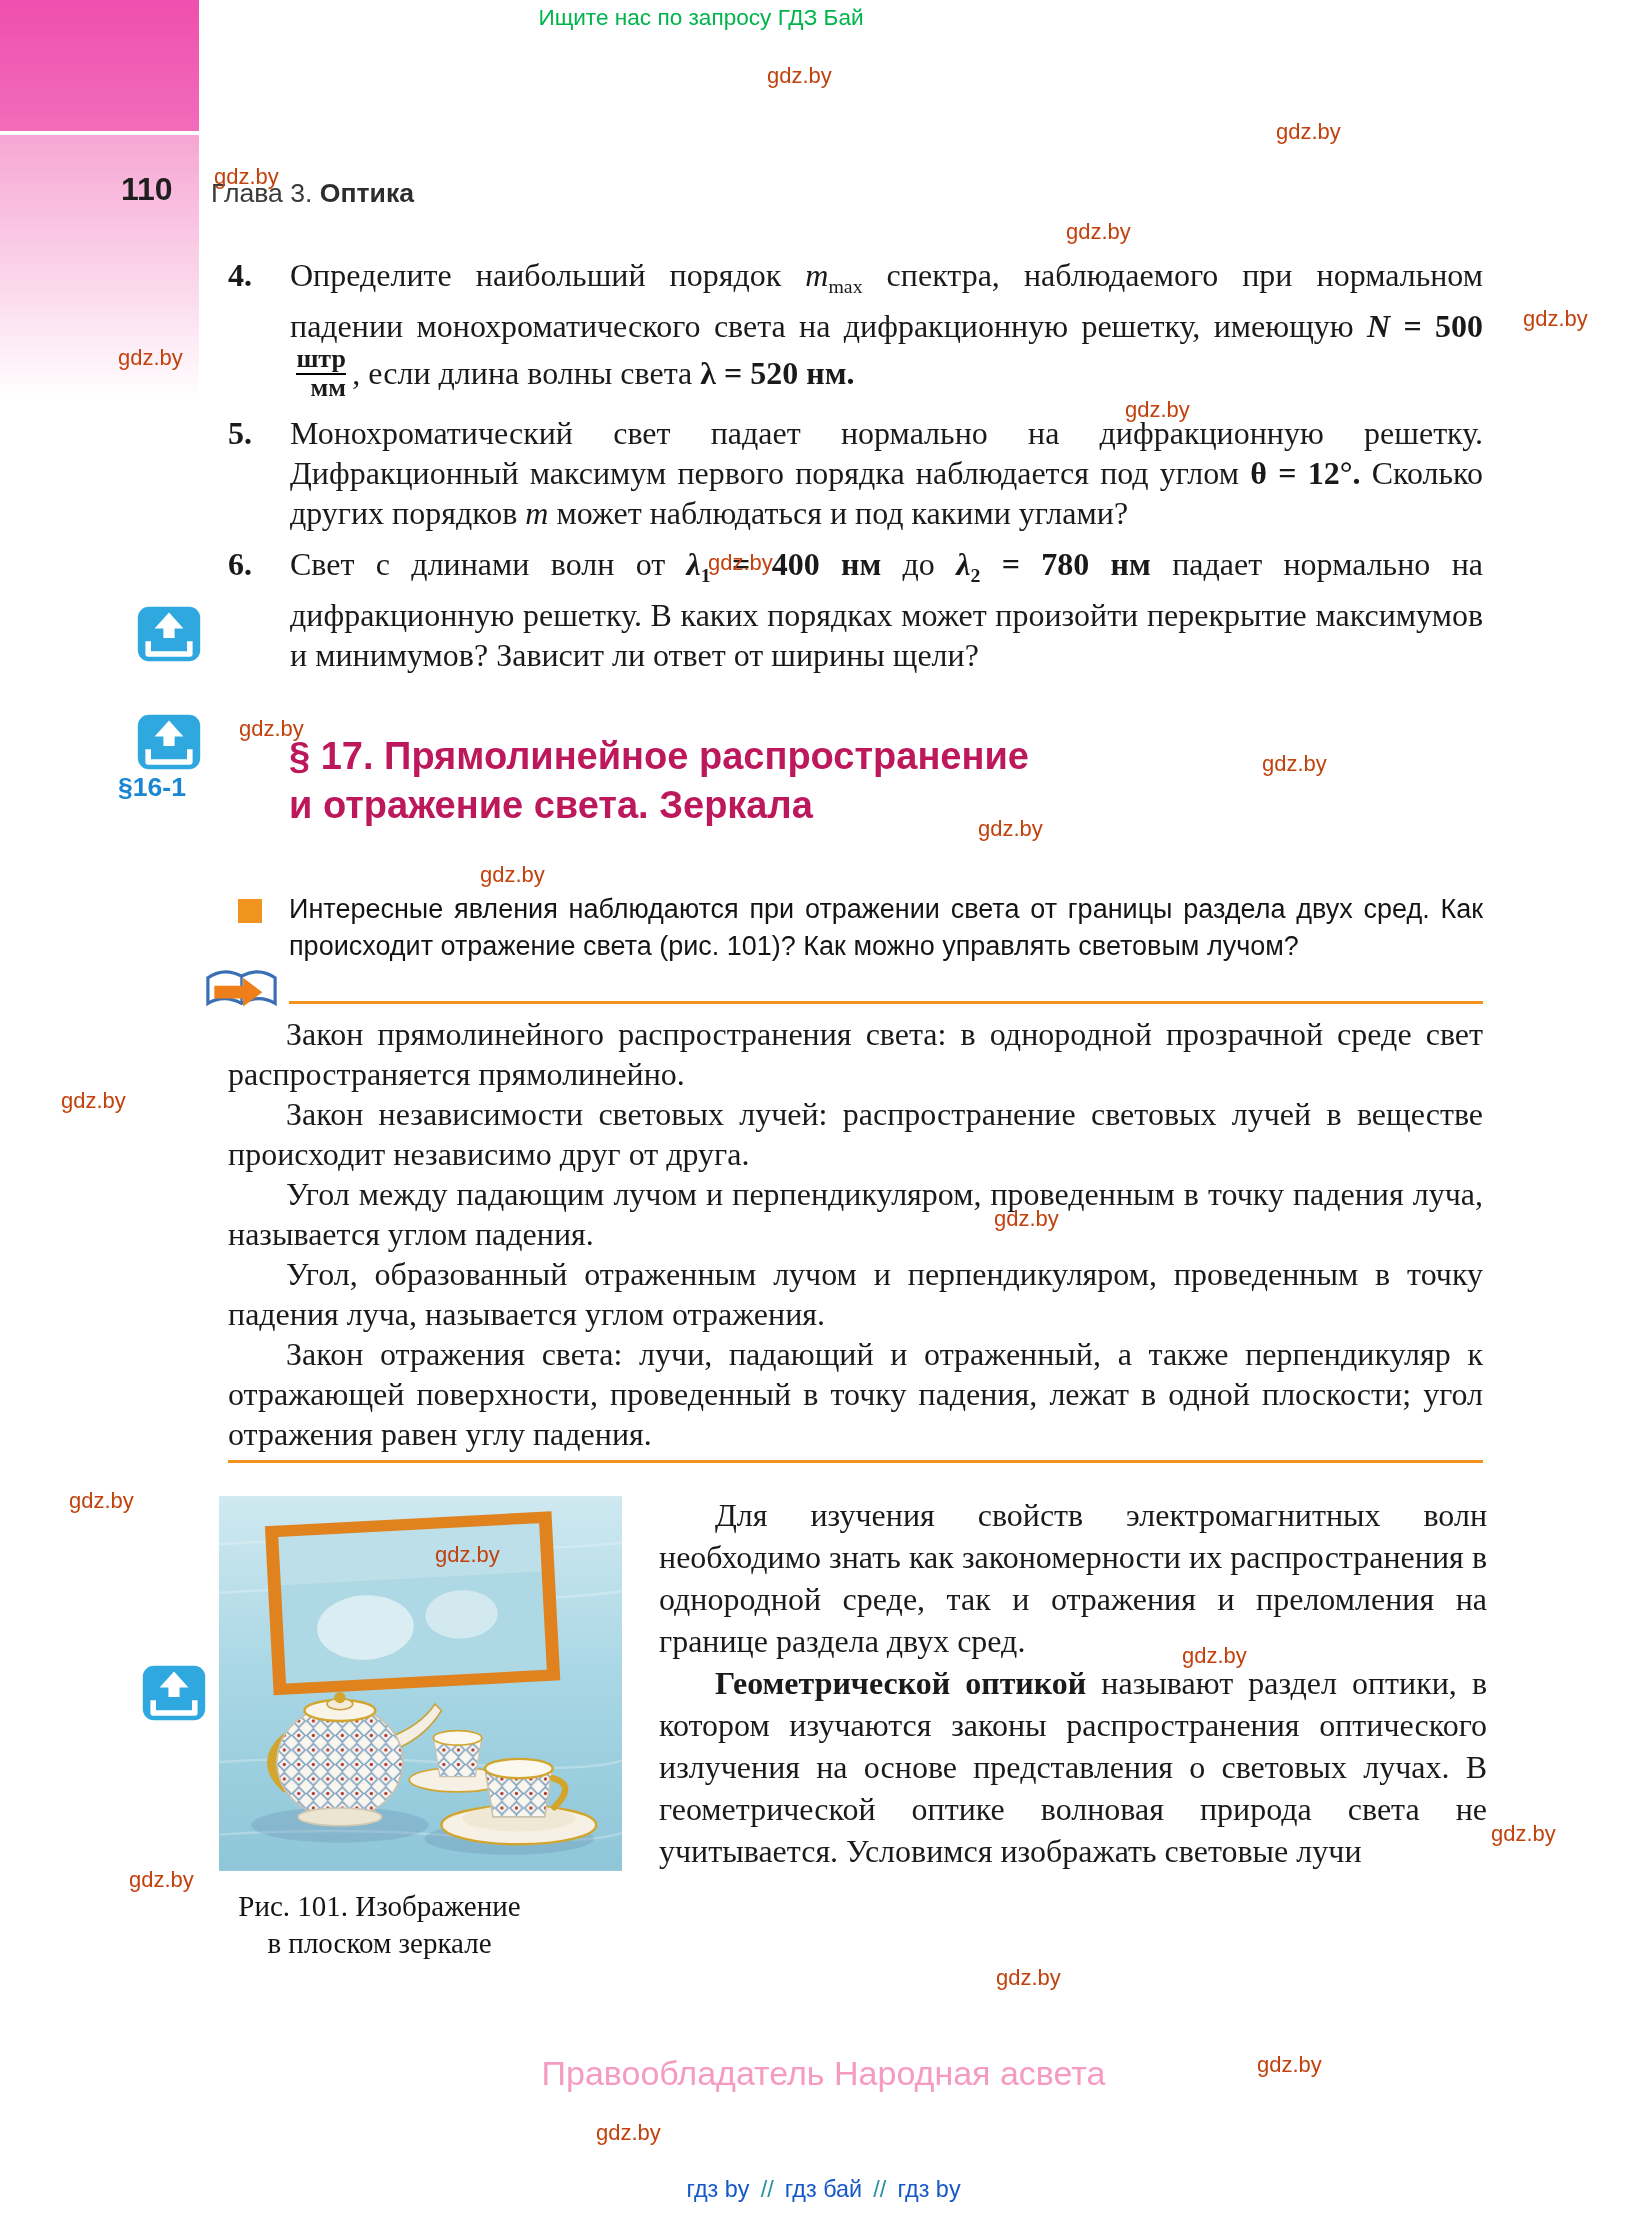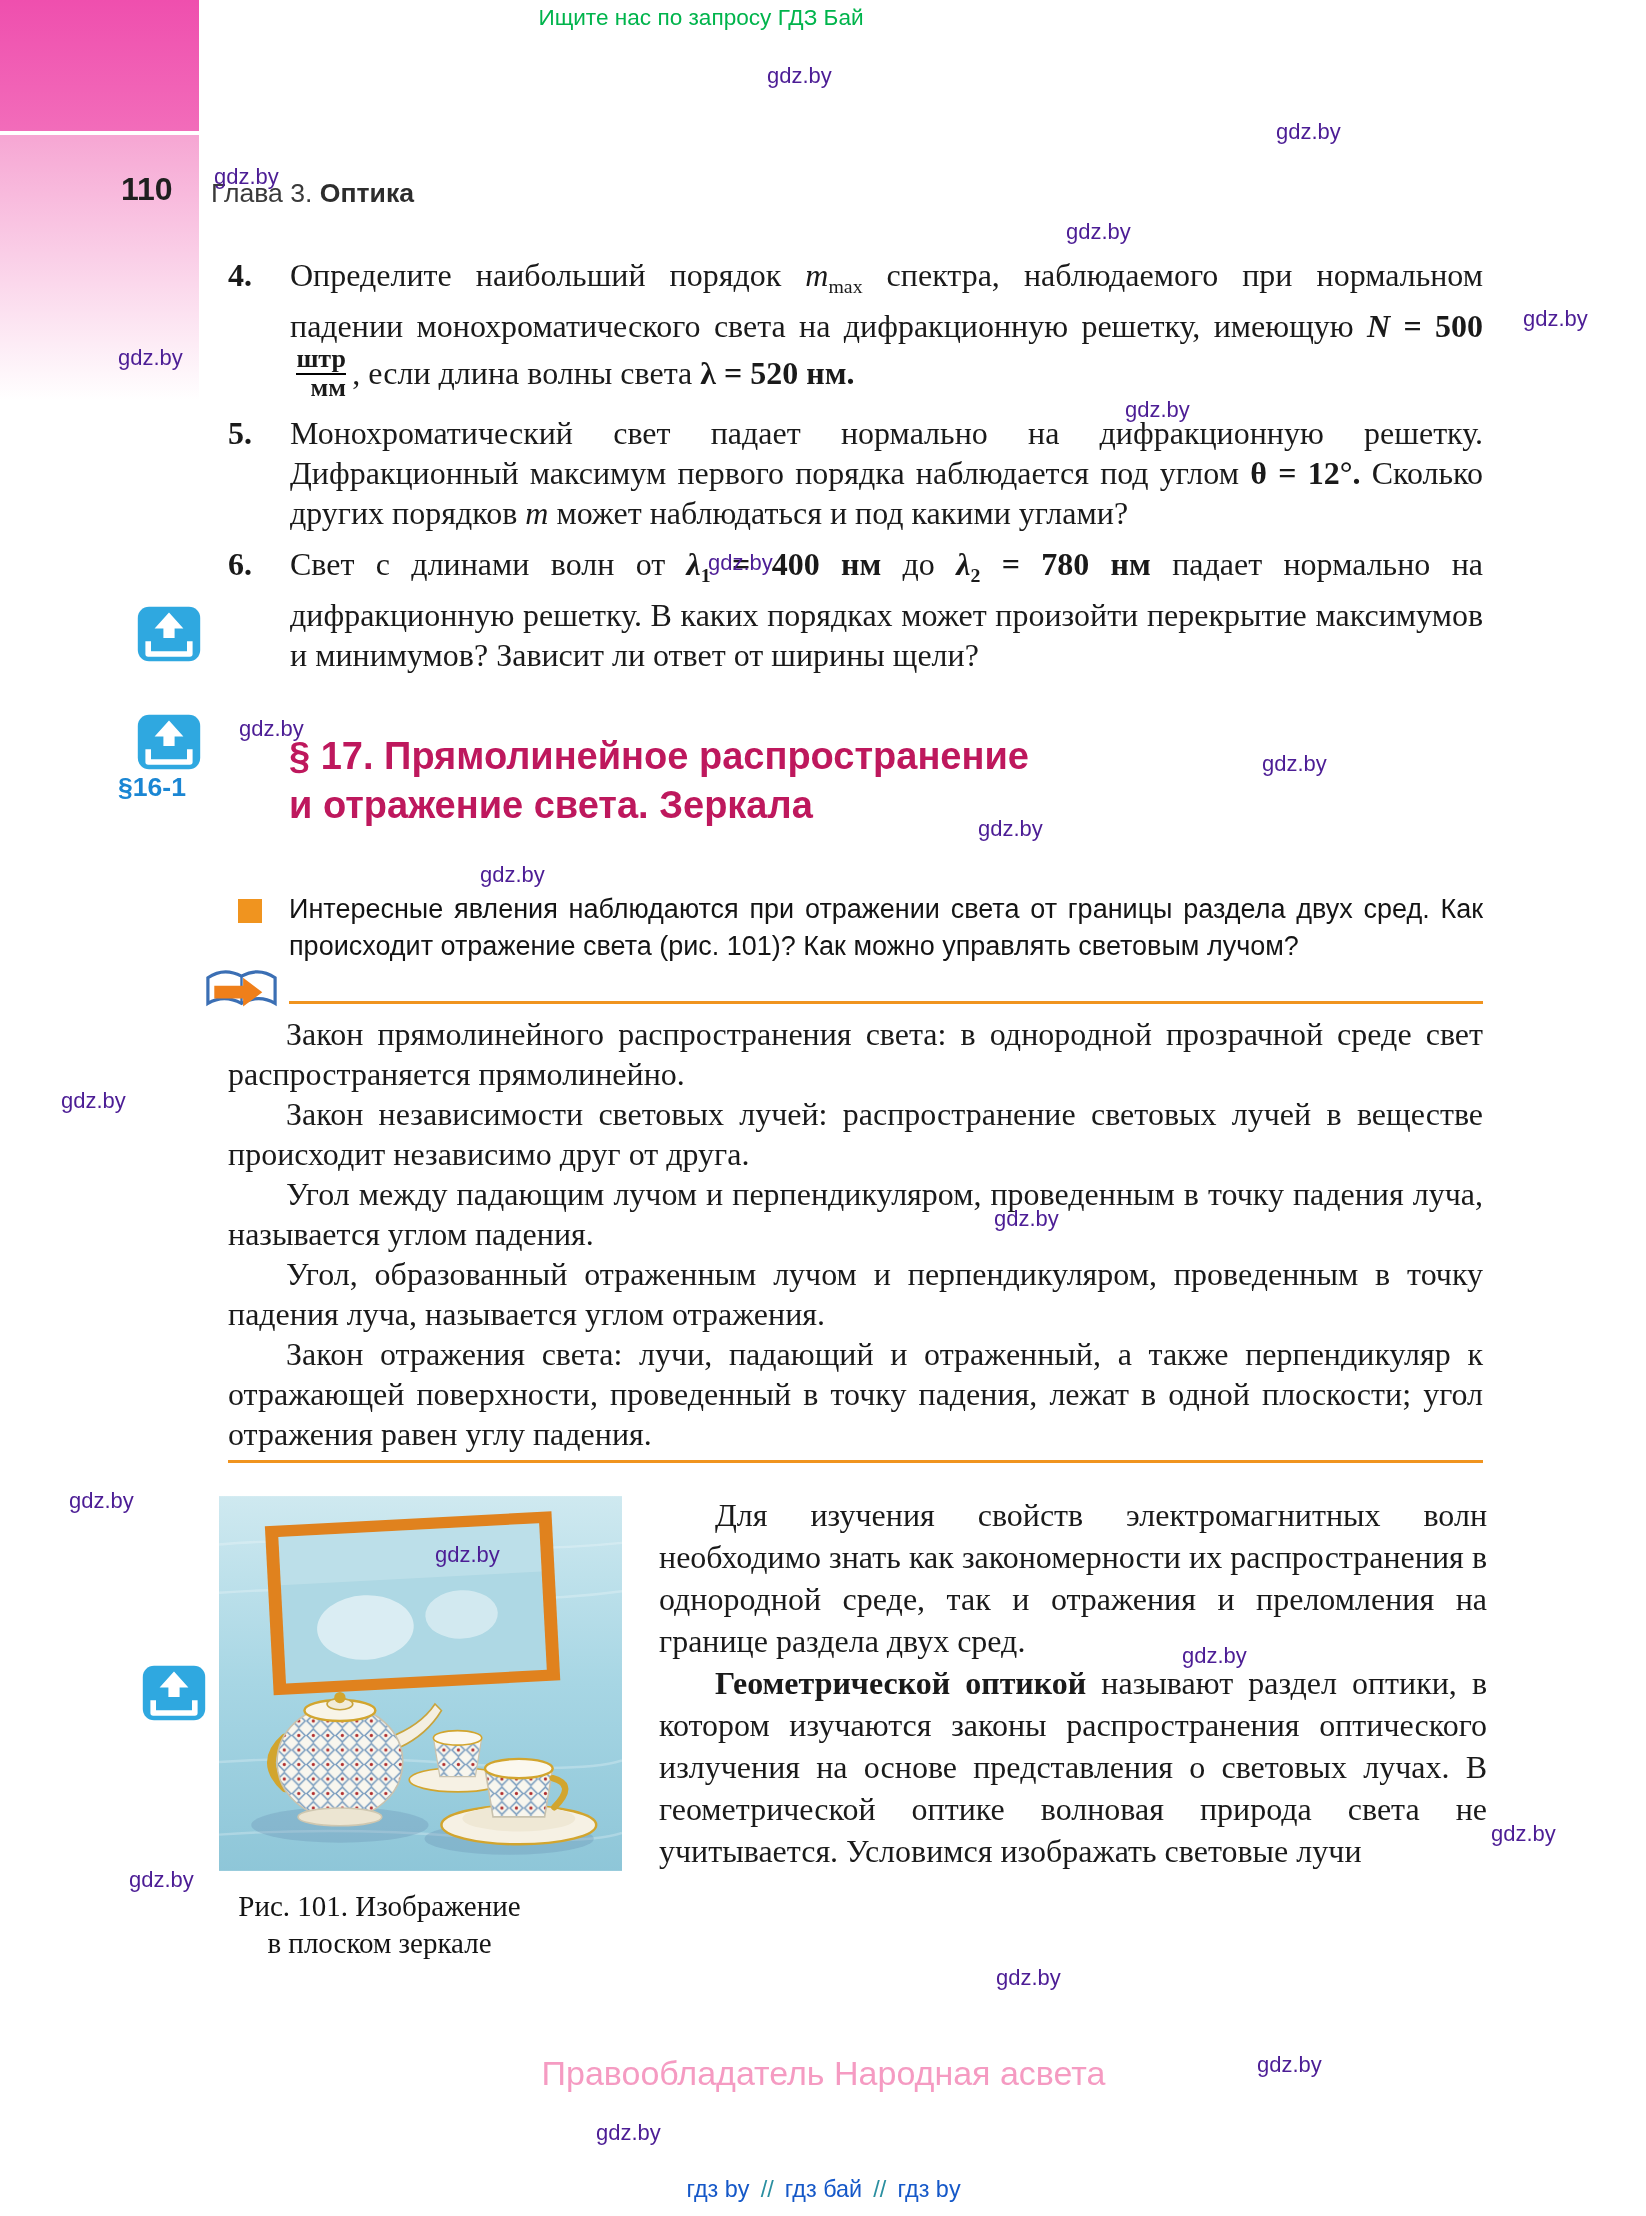--- a/index.html
+++ b/index.html
@@ -4,21 +4,21 @@
 <style>
   html,body{margin:0;padding:0;background:#ffffff;}
   .page{position:relative;width:1647px;height:2216px;background:#ffffff;overflow:hidden;
         font-family:"Liberation Serif", serif;color:#1a1a1a;}
 
   
   .top-banner{position:absolute;top:4.8px;left:0;width:1402px;text-align:center;
     font-family:"Liberation Sans",sans-serif;font-size:22.6px;color:#00b44c;text-decoration:none;display:block;}
 
   
-  .wm{position:absolute;font-family:"Liberation Sans",sans-serif;font-size:22px;color:#4c1d95;z-index:6;}
+  .wm{position:absolute;font-family:"Liberation Sans",sans-serif;font-size:22px;color:#c2410c;z-index:6;}
 
   
   .pink-top{position:absolute;left:0;top:0;width:199px;height:131px;
     background:linear-gradient(180deg,#ef4fae 0%,#f26cba 100%);}
   .pink-line{position:absolute;left:0;top:131px;width:199px;height:4.8px;background:#ffffff;}
   .pink-fade{position:absolute;left:0;top:135px;width:199px;height:266px;
     background:linear-gradient(180deg,#f6a6d3 0%,rgba(255,255,255,0) 100%);}
 
   
   .pagenum{position:absolute;left:121px;top:171px;font-family:"Liberation Sans",sans-serif;

